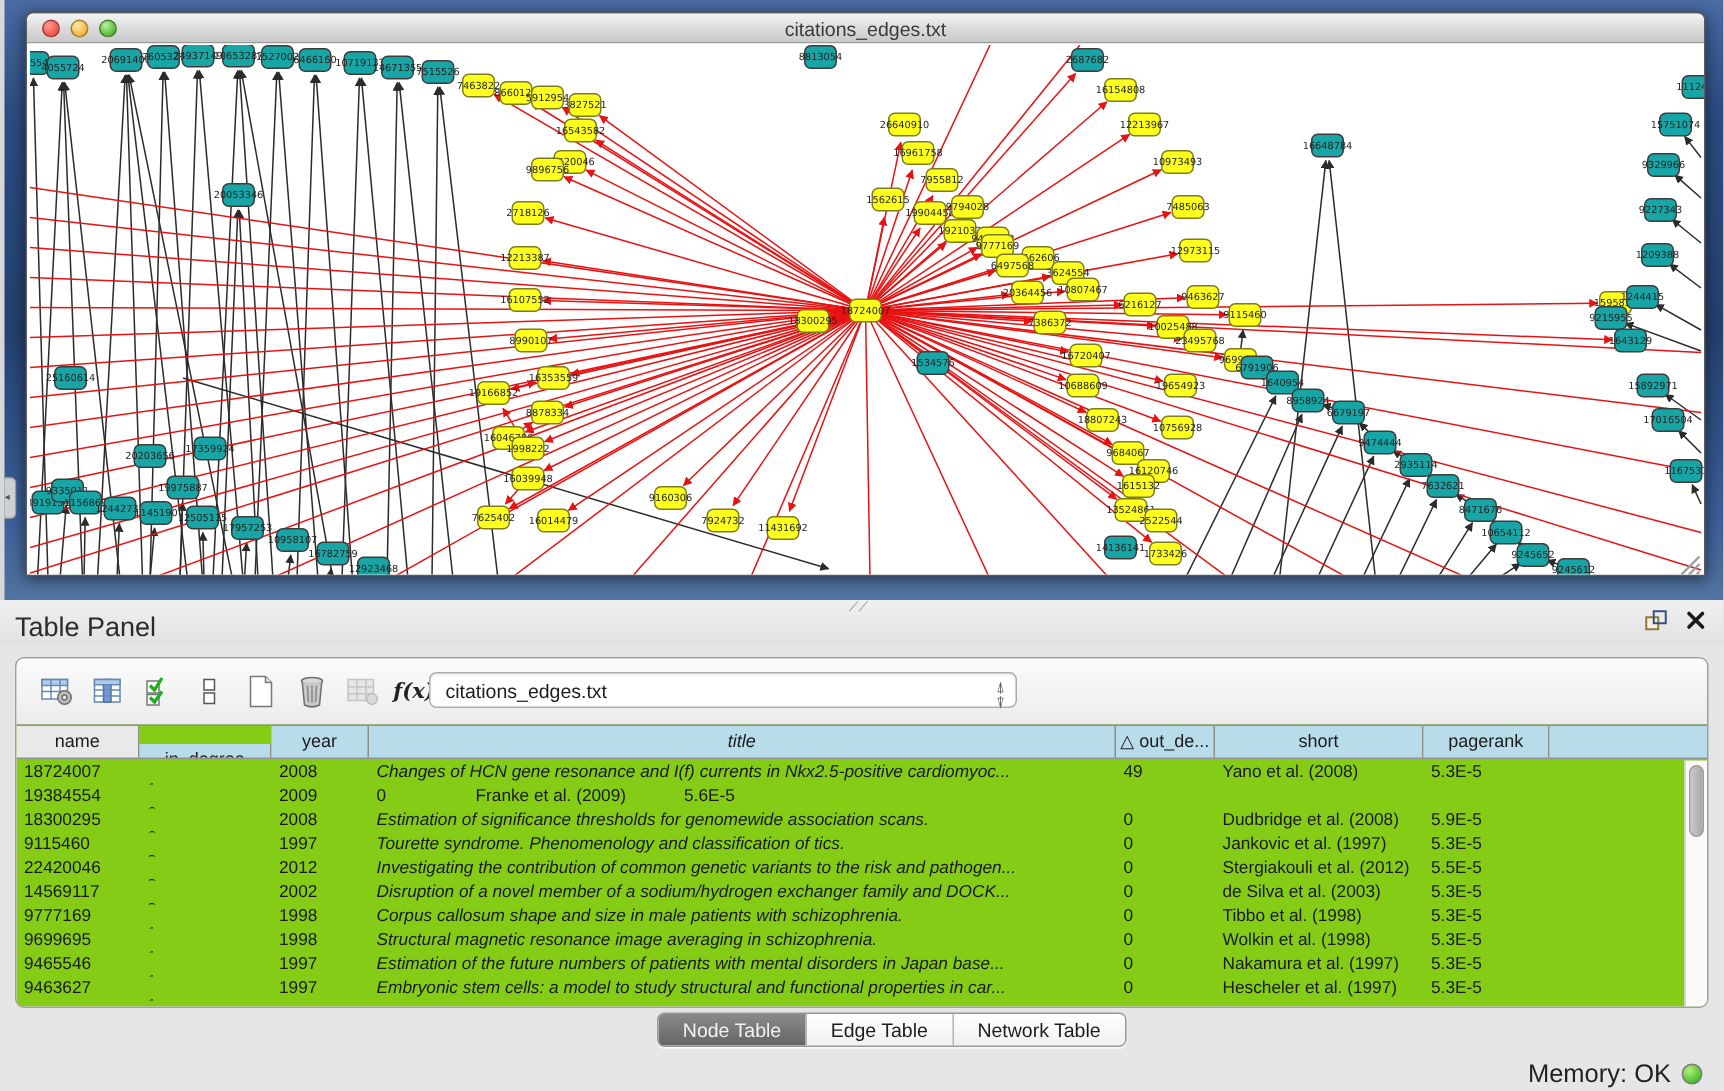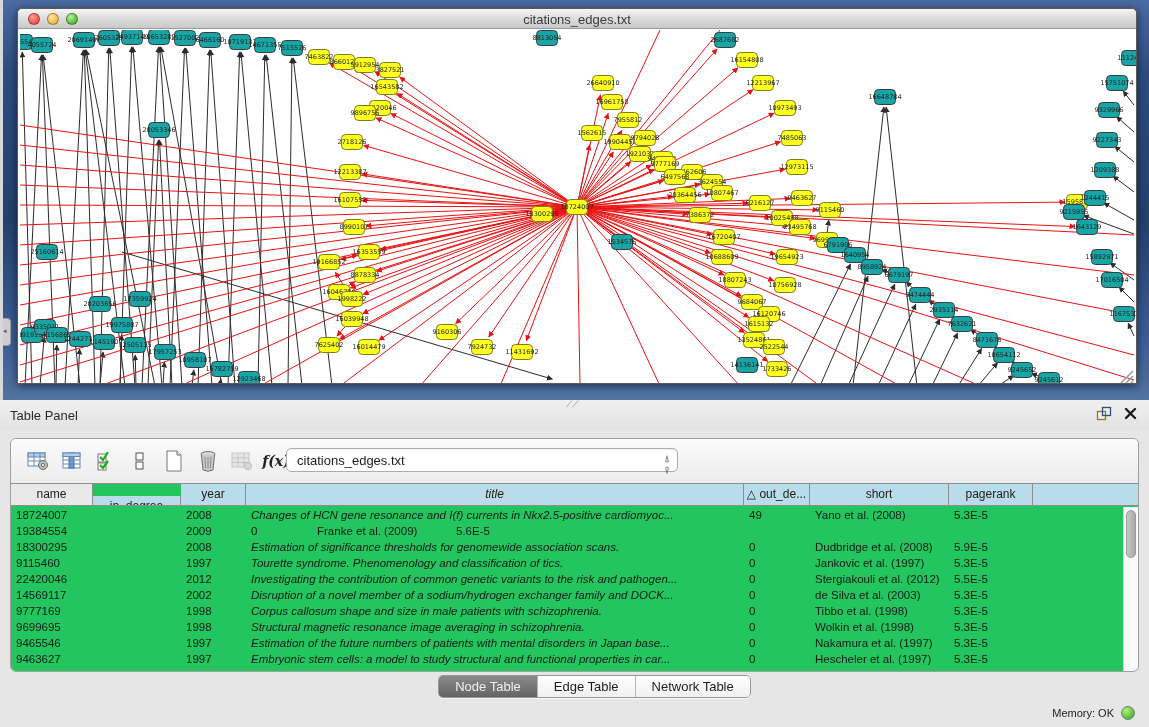--- a/index.html
+++ b/index.html
@@ -24,38 +24,38 @@
   svg text.nlab { font-family:"DejaVu Sans", sans-serif; font-size:6.5px; fill:#222; text-anchor:middle; pointer-events:none; }
   .resize-grip { position:absolute; right:2px; bottom:2px; }
   .collapse-handle { position:absolute; left:0; top:318px; width:8px; height:28px; background:#cfcfcf;
     border-radius:0 4px 4px 0; border:1px solid #9a9a9a; border-left:none; }
   .collapse-handle:before { content:"◂"; font-size:7px; color:#555; position:absolute; left:0px; top:8px; }
 
   
   .table-panel { position:absolute; left:0; top:400px; width:1149px; height:327px; background:#e6e6e6; }
   .panel-header { position:absolute; left:0; top:0; width:100%; height:30px;
     background:linear-gradient(180deg,#f0f0f0,#e2e2e2); }
-  .panel-title { position:absolute; left:10px; top:8px; font-size:13px; color:#2b2b2b; }
+  .panel-title { position:absolute; left:10px; top:8px; font-size:18px; color:#2b2b2b; }
   .panel-header-icons { position:absolute; right:12px; top:6px; display:flex; gap:12px; align-items:center; }
   .divider-grip { position:absolute; left:566px; top:-1px; color:#8a8a8a; font-size:9px; }
 
   .panel-body { position:absolute; left:10px; top:38px; width:1129px; height:234px;
     background:#f2f2f2; border:1px solid #9f9f9f; border-radius:6px; overflow:hidden; }
   .tp-toolbar { position:absolute; left:0; top:0; width:100%; height:44px; display:flex; align-items:center;
     background:linear-gradient(180deg,#fbfbfb,#ececec); }
   .tbtn { width:30px; height:30px; margin-left:4px; display:flex; align-items:center; justify-content:center;
     border:none; background:transparent; border-radius:4px; }
   .tbtn:first-child { margin-left:12px; }
   .fx { font-family:"DejaVu Serif", serif; font-style:italic; font-weight:bold; font-size:14px; color:#222; }
   .combo { position:absolute; left:275px; top:9px; width:392px; height:24px; background:#ffffff;
     border:1px solid #adadad; border-radius:5px; box-shadow:inset 0 1px 2px rgba(0,0,0,0.08); font-size:13px; color:#1c1c1c;
     display:flex; align-items:center; padding-left:10px; }
   .combo .updown { position:absolute; right:8px; top:4px; font-size:10px; color:#555; letter-spacing:-1px; }
 
-  .tbl { position:absolute; left:0; top:44px; width:1127px; height:188px; background:#22c55e; border-top:1px solid #8e8e8e; }
+  .tbl { position:absolute; left:0; top:44px; width:1127px; height:188px; background:#84cc16; border-top:1px solid #8e8e8e; }
   .tbl-head { display:flex; height:22px; border-bottom:1px solid #8e8e8e; }
   .th { font-size:12px; color:#1c1c1c; text-align:center; line-height:21px; border-right:1px solid #8e8e8e;
     background:#b9dcea; overflow:hidden; white-space:nowrap; }
   .th.gray { background:#e9e9e9; }
   .th:last-child { border-right:none; }
   .c0{width:82px;} .c1{width:88px;margin-top:12px;} .c2{width:65px;} .c3{width:498px;font-style:italic;} .c4{width:66px;} .c5{width:139px;} .c6{width:84px;} .cfill{flex:1; background:#b9dcea; border-right:none;}
   .tbl-body { position:absolute; left:0; top:23px; width:1112px; height:164px; overflow:hidden; }
   .tr { display:flex; height:16px; }
   .td { font-size:11.5px; color:#1a1a1a; line-height:16px; padding-left:5px; white-space:nowrap; overflow:hidden; }
   .vscroll { position:absolute; right:0px; top:23px; width:15px; height:164px; background:#fafafa; border-left:1px solid #d5d5d5; }
@@ -65,21 +65,21 @@
   .tab-bar { position:absolute; left:0; top:272px; width:100%; height:28px; display:flex; justify-content:center; align-items:center; }
   .seg { display:flex; border:1px solid #979797; border-radius:5px; overflow:hidden; height:23px;
     box-shadow:0 1px 1px rgba(255,255,255,0.8);margin-left:40px; }
   .seg-btn { padding:0 16px; font-size:13px; line-height:21px; background:linear-gradient(180deg,#ffffff,#f0f0f0);
     color:#1c1c1c; border-right:1px solid #b5b5b5; }
   .seg-btn:last-child { border-right:none; }
   .seg-btn.active { background:linear-gradient(180deg,#8a8a8a,#646464); color:#f2f2f2; }
 
   .status-bar { position:absolute; left:0; top:300px; width:100%; height:27px; background:#e6e6e6; }
   .memory { position:absolute; right:14px; top:6px; display:flex; align-items:center; gap:7px; }
-  .memory-label { font-size:11px; color:#222; }
+  .memory-label { font-size:17px; color:#222; }
   .memory-dot { width:14px; height:14px; border-radius:50%; border:1px solid #7d7d7d;
     background:radial-gradient(circle at 35% 30%, #b5ef7d, #46bb2d 75%); }
 </style>
 </head>
 <body>
 
 <div id="stage">
 
   <div class="net-frame">
     <div class="mac-window">

